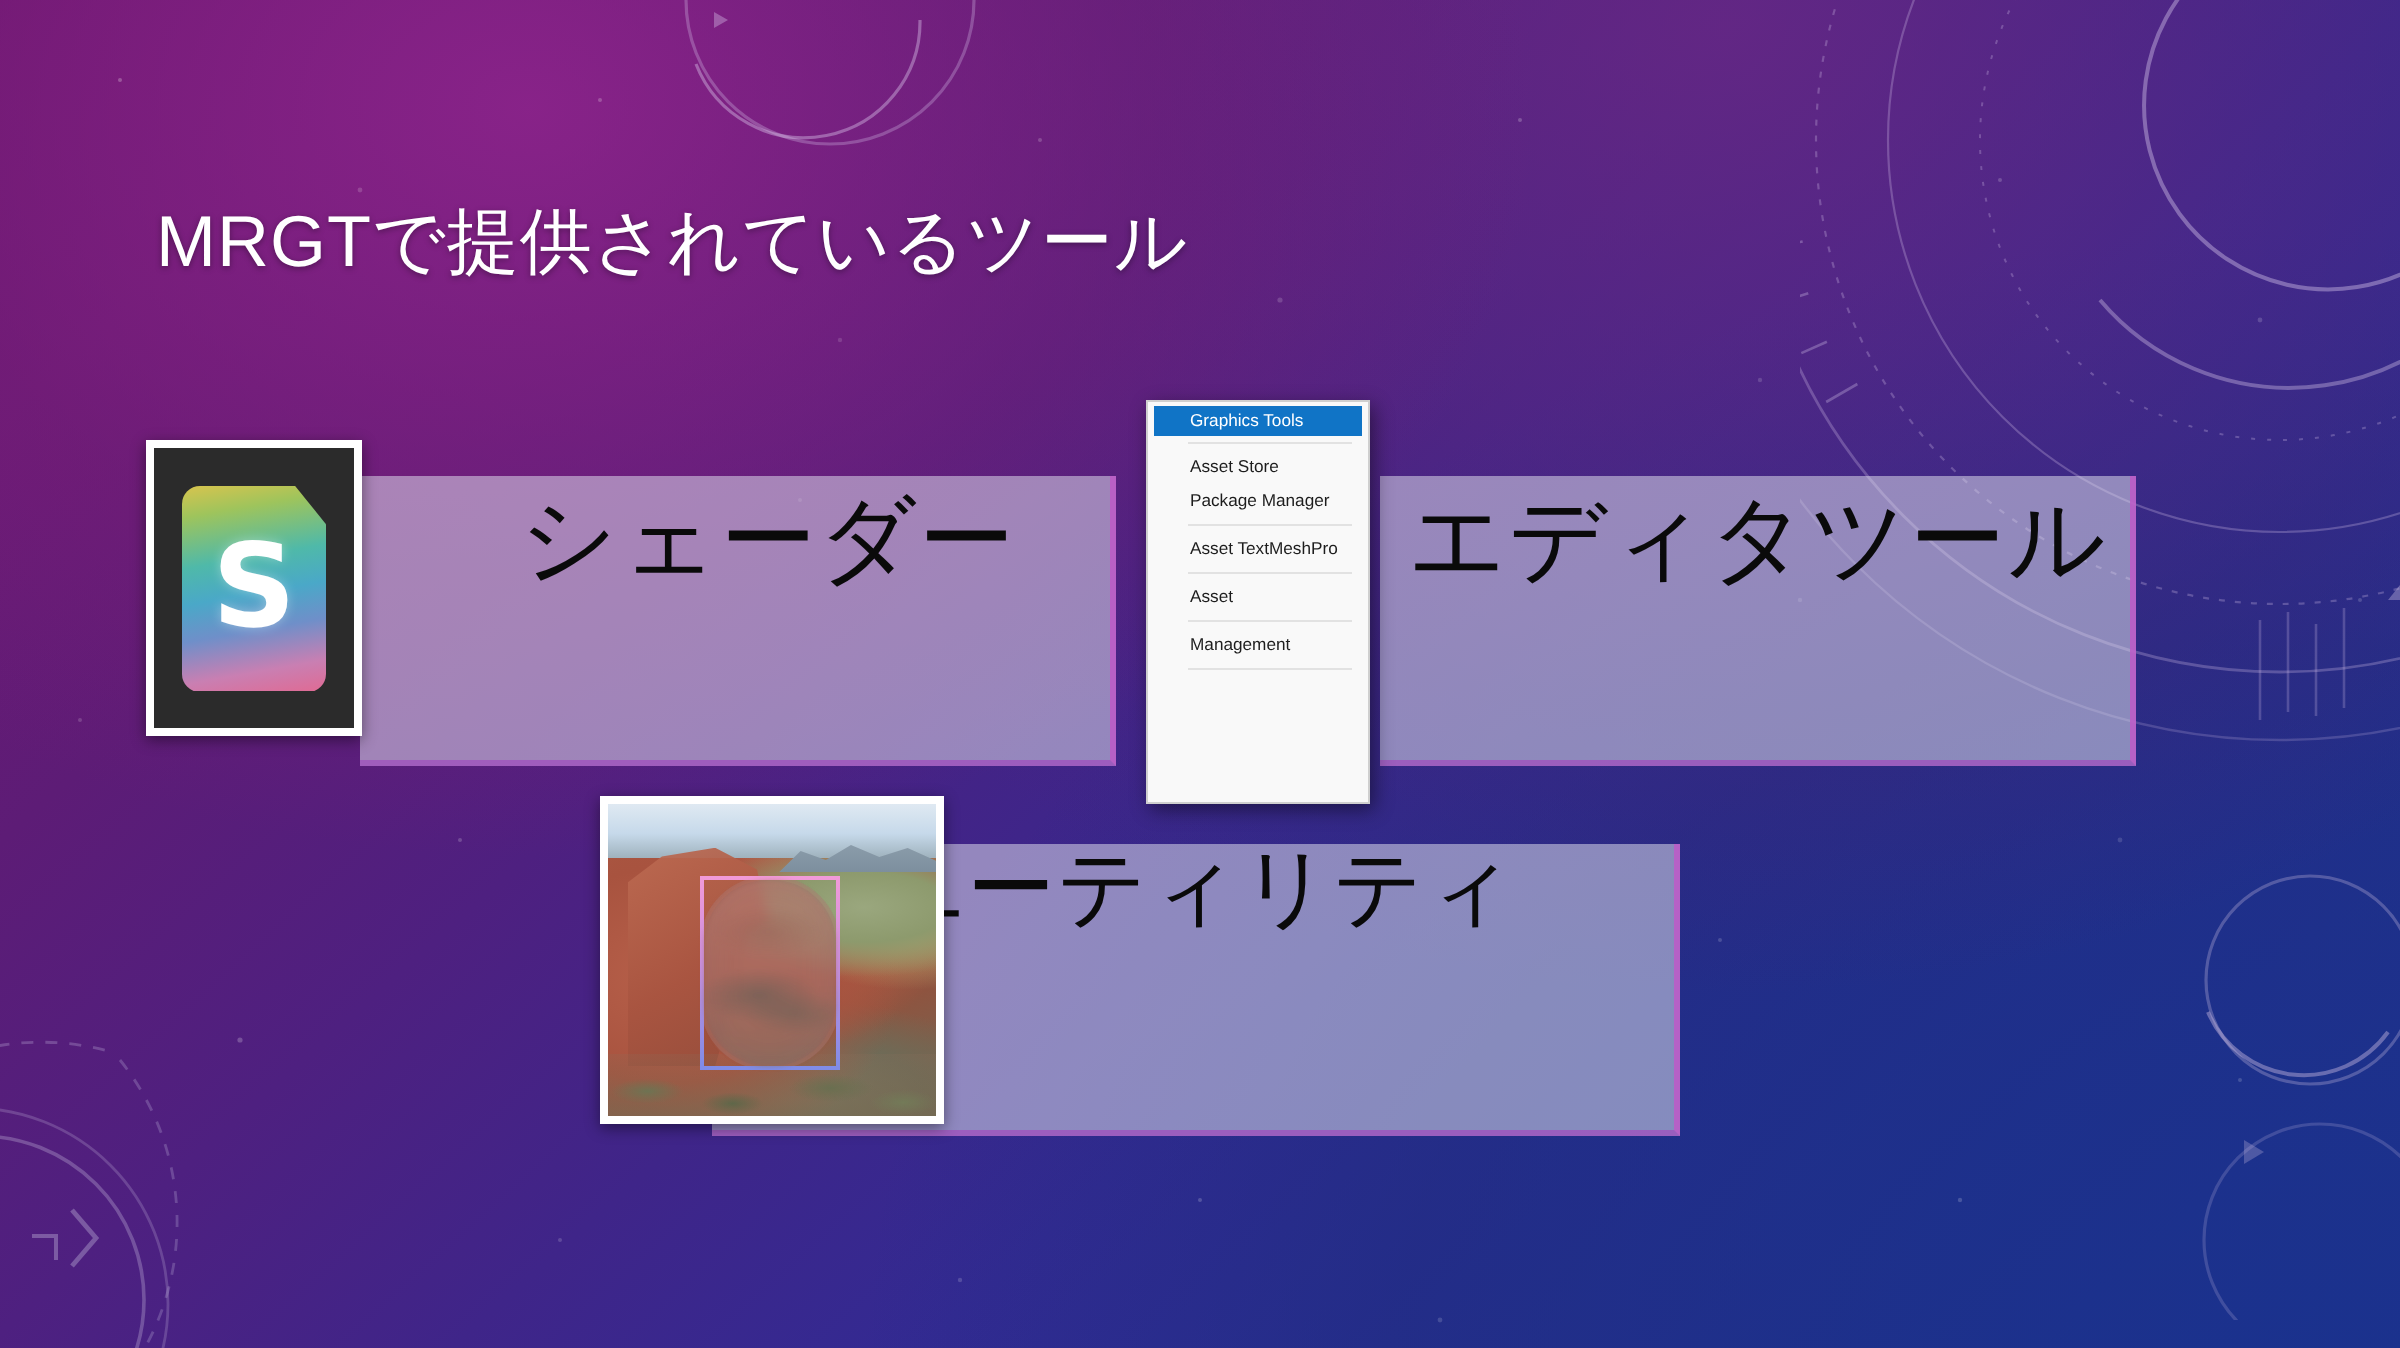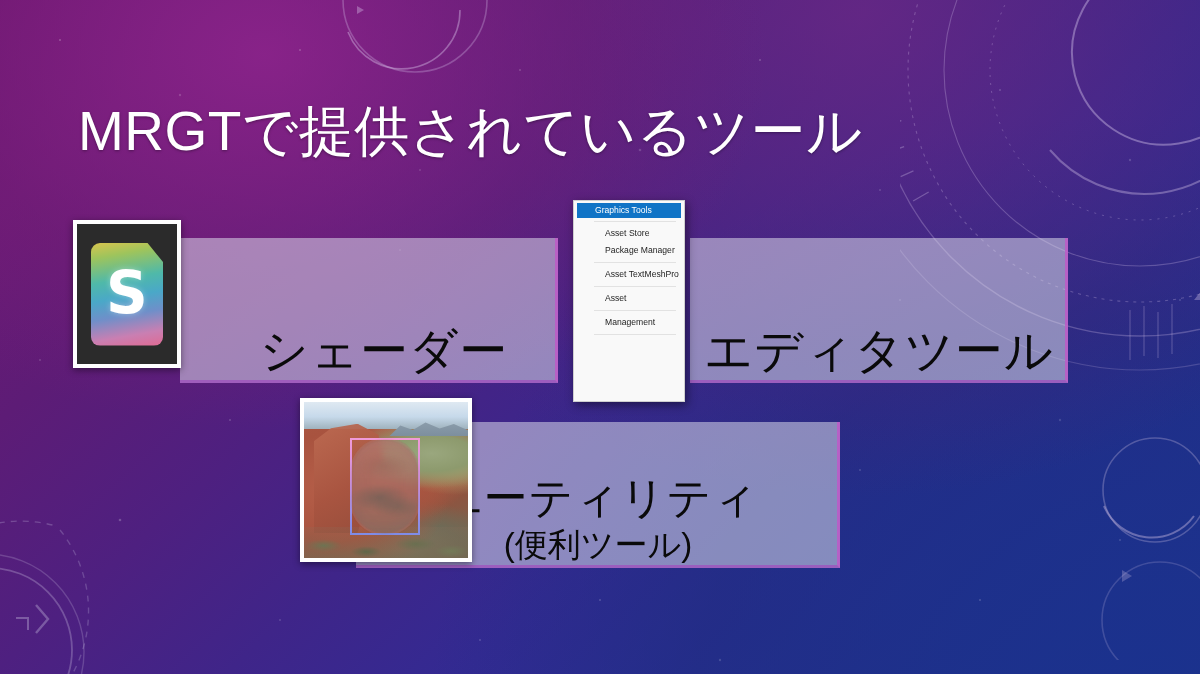--- a/index.html
+++ b/index.html
@@ -20,36 +20,36 @@
         #2b2e96 74%,
         #253399 86%,
         #22399e 100%);
   }
   .starfield{position:absolute;inset:0;pointer-events:none;opacity:.55;}
   .hud{position:absolute;pointer-events:none;}
 
   
   #title{
     position:absolute;left:78px;top:100px;
-    font-size:55px;line-height:1.15;color:#ffffff;letter-spacing:.5px;
+    font-size:36px;line-height:1.15;color:#ffffff;letter-spacing:.5px;
     white-space:nowrap;
     text-shadow:0 1px 3px rgba(0,0,0,.35);
   }
 
   
   .band{position:absolute;}
   .band .band-bg{
     position:absolute;inset:0;
     background:rgba(226,226,240,.52);
     border-right:3px solid rgba(190,90,200,.85);
     border-bottom:3px solid rgba(160,80,190,.75);
   }
   .band .band-label{
     position:absolute;inset:0;display:flex;flex-direction:column;
-    align-items:center;justify-content:flex-end;color:#0a0a0a;
+    align-items:center;justify-content:flex-start;color:#0a0a0a;
   }
   #band-shader{left:180px;top:238px;width:378px;height:145px;}
   #band-shader .band-label{padding-left:30px;}
   #band-shader .main{font-size:48px;letter-spacing:1px;}
   #band-editor{left:690px;top:238px;width:378px;height:145px;}
   #band-editor .main{font-size:48px;letter-spacing:1px;}
   #band-utility{left:356px;top:422px;width:484px;height:146px;}
   #band-utility .main{font-size:44px;letter-spacing:1px;line-height:1.05;}
   #band-utility .sub{font-size:33px;margin-top:2px;}
 
@@ -77,21 +77,21 @@
   }
 
   
   #unity-menu{
     position:absolute;left:573px;top:200px;width:112px;height:202px;
     background:#f9f9f9;border:1px solid #cfcfcf;
     box-shadow:2px 3px 9px rgba(0,0,0,.45);
     font-size:8.6px;color:#1d1d1d;box-sizing:border-box;overflow:hidden;
   }
   #unity-menu .mi{
-    position:relative;height:17px;line-height:17px;padding-left:31px;
+    position:relative;height:17px;line-height:17px;padding-left:21px;
     white-space:nowrap;overflow:hidden;
   }
   #unity-menu .mi.sel{
     background:#1074c6;color:#fff;margin:2px 3px 0 3px;
     padding-left:18px;height:15px;line-height:15px;
   }
   #unity-menu .sep{height:1px;background:#e2e2e2;margin:3px 8px 3px 20px;}
 
   
   #photo{
@@ -324,21 +324,20 @@
     <div class="band-bg"></div>
     <div class="band-label">
       <div class="main">エディタツール</div>
     </div>
   </div>
 
   <div class="band" id="band-utility">
     <div class="band-bg"></div>
     <div class="band-label">
       <div class="main">ユーティリティ</div>
-      <div class="sub">(便利ツール)</div>
     </div>
   </div>
 
   <div id="shader-icon">
     <div class="frame">
       <div class="chip">
         <span class="chip-letter">S</span>
       </div>
     </div>
   </div>

